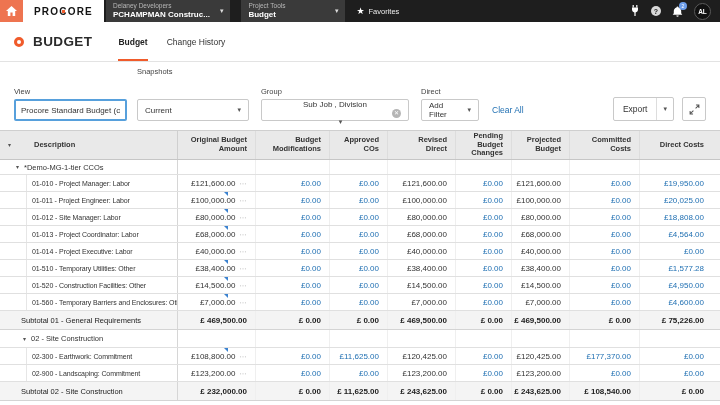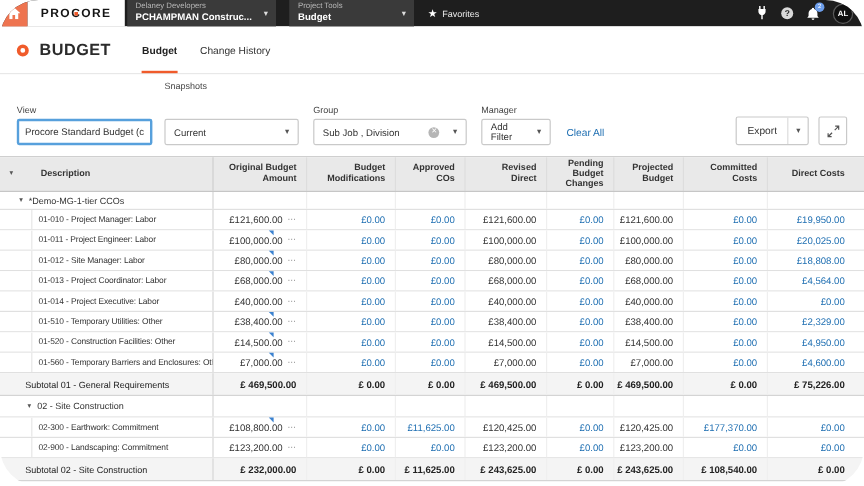--- a/index.html
+++ b/index.html
@@ -2,21 +2,21 @@
 <html style="--accent: #f05b2b; --home: #ee7450; --nav-bg: #1e1e1e; --nav-box: #3a3a3a; --link-blue: #1f6fb2; --note-blue: #3b82d0; --header-bg: #e9e9e9; --subtotal-bg: #f4f4f4; --badge-blue: #6d9eeb;"><head>
 <meta charset="utf-8">
 <style>
   :root{
     --accent:#f05b2b; --home:#ee7450; --nav-bg:#1e1e1e; --nav-box:#3a3a3a;
     --link-blue:#1f6fb2; --note-blue:#3b82d0; --header-bg:#e9e9e9;
     --subtotal-bg:#f4f4f4; --badge-blue:#6d9eeb; --row-border:#e0e0e0;
   }
   *{box-sizing:border-box;margin:0;padding:0;}
   body{font-family:"Liberation Sans","DejaVu Sans",sans-serif;background:#fff;}
-  .screen{width:720px;height:405px;overflow:hidden;background:#fff;position:relative;border-radius:32px;}
+  .screen{width:720px;height:405px;overflow:hidden;background:#fff;position:relative;}
 
   
   .topnav{height:22px;background:var(--nav-bg);display:flex;align-items:stretch;color:#fff;}
   .home-btn{width:23px;background:var(--home);display:flex;align-items:center;justify-content:center;flex:none;cursor:pointer;}
   .logo{background:#fff;color:#141414;display:flex;align-items:center;padding:0 11px;font-weight:bold;font-size:10px;letter-spacing:1.2px;flex:none;}
   .logo .logo-c{position:relative;}
   .logo .logo-c::after{content:"";position:absolute;left:2.5px;top:4px;width:3px;height:3px;background:var(--accent);}
   .nav-select{background:var(--nav-box);display:flex;align-items:center;padding:0 7px;cursor:pointer;}
   .nav-sel-1{margin-left:2px;min-width:110px;}
   .nav-sel-2{margin-left:11px;min-width:104px;}
@@ -41,21 +41,21 @@
   .tab{display:flex;align-items:center;font-size:8.5px;color:#333;cursor:pointer;border-bottom:2px solid transparent;padding-top:2px;}
   .tab.active{font-weight:bold;border-bottom-color:var(--accent);color:#222;}
 
   
   .toolbar{background:#fff;padding:5px 14px 9px;display:flex;align-items:flex-end;}
   .tb-group{display:flex;flex-direction:column;}
   .tb-label{font-size:7.5px;color:#444;margin-bottom:3px;}
   .control{height:22px;border:1px solid #c9c9c9;border-radius:2px;background:#fff;display:flex;align-items:center;font-size:8px;color:#333;padding:0 7px;cursor:pointer;}
   .view-input{width:113px;height:22px;border:2px solid #57a0dc;border-radius:2px;font-size:8px;color:#333;padding:0 5px;font-family:inherit;outline:none;}
   .g-snap{margin-left:10px;gap:20px;} .g-snap .control{width:112px;}
-  .g-group{margin-left:12px;} .g-group .control{width:128px;}
+  .g-group{margin-left:12px;} .g-group .control{width:148px;flex-direction:column;}
   .g-filter{margin-left:12px;}
   .ctl-caret{margin-left:auto;color:#555;font-size:7px;padding-left:6px;}
   .clear-x{margin-left:auto;width:9px;height:9px;border-radius:50%;background:#b5b5b5;color:#fff;font-size:6px;line-height:9px;text-align:center;flex:none;}
   .clear-x + .ctl-caret{margin-left:5px;}
   .filter-row{display:flex;align-items:center;}
   .add-filter{width:58px;}
   .clear-all{margin-left:13px;font-size:8.5px;color:var(--link-blue);cursor:pointer;line-height:22px;}
   .tb-right{margin-left:auto;display:flex;align-items:center;gap:8px;}
   .export-btn{height:24px;border:1px solid #c9c9c9;border-radius:2px;display:flex;align-items:center;background:#fff;cursor:pointer;}
   .export-label{font-size:8.5px;color:#333;padding:0 9px;}
@@ -168,21 +168,21 @@
     </div>
     <div class="tb-group g-group">
       <span class="tb-label">Group</span>
       <div class="control">
         <span>Sub Job , Division</span>
         <span class="clear-x">✕</span>
         <span class="ctl-caret">▾</span>
       </div>
     </div>
     <div class="tb-group g-filter">
-      <span class="tb-label">Manager</span>
+      <span class="tb-label">Direct</span>
       <div class="filter-row">
         <div class="control add-filter">
           <span>Add Filter</span>
           <span class="ctl-caret">▾</span>
         </div>
         <span class="clear-all">Clear All</span>
       </div>
     </div>
     <div class="tb-right">
       <div class="export-btn">
@@ -402,21 +402,21 @@
           <div class="cell cell-num">
             <span class="val blue">£0.00</span>
           </div>
           <div class="cell cell-num">
             <span class="val">£38,400.00</span>
           </div>
           <div class="cell cell-num">
             <span class="val blue">£0.00</span>
           </div>
           <div class="cell cell-num">
-            <span class="val blue">£2,329.00</span>
+            <span class="val blue">£1,577.28</span>
           </div>
         </div>
         <div class="trow row-data">
           <div class="cell cell-desc">
             <span>01-520 - Construction Facilities: Other</span>
           </div>
           <div class="cell cell-num">
             <span class="note"></span>
             <span class="val">£14,500.00</span>
             <span class="dots">⋯</span>

